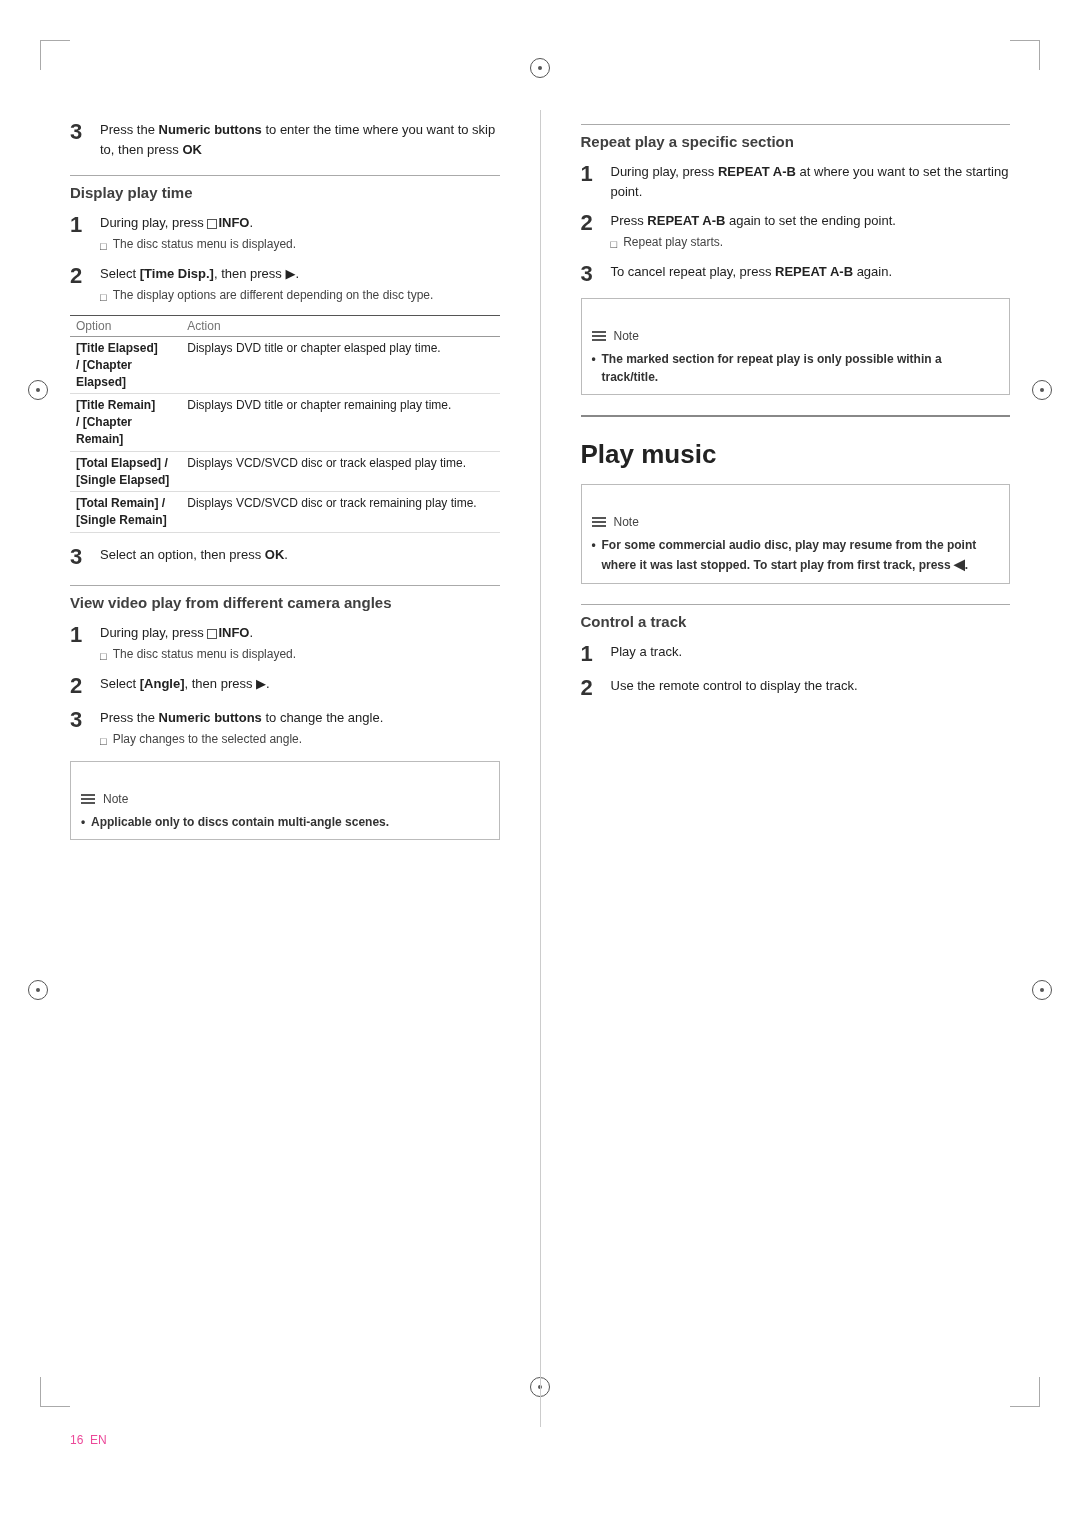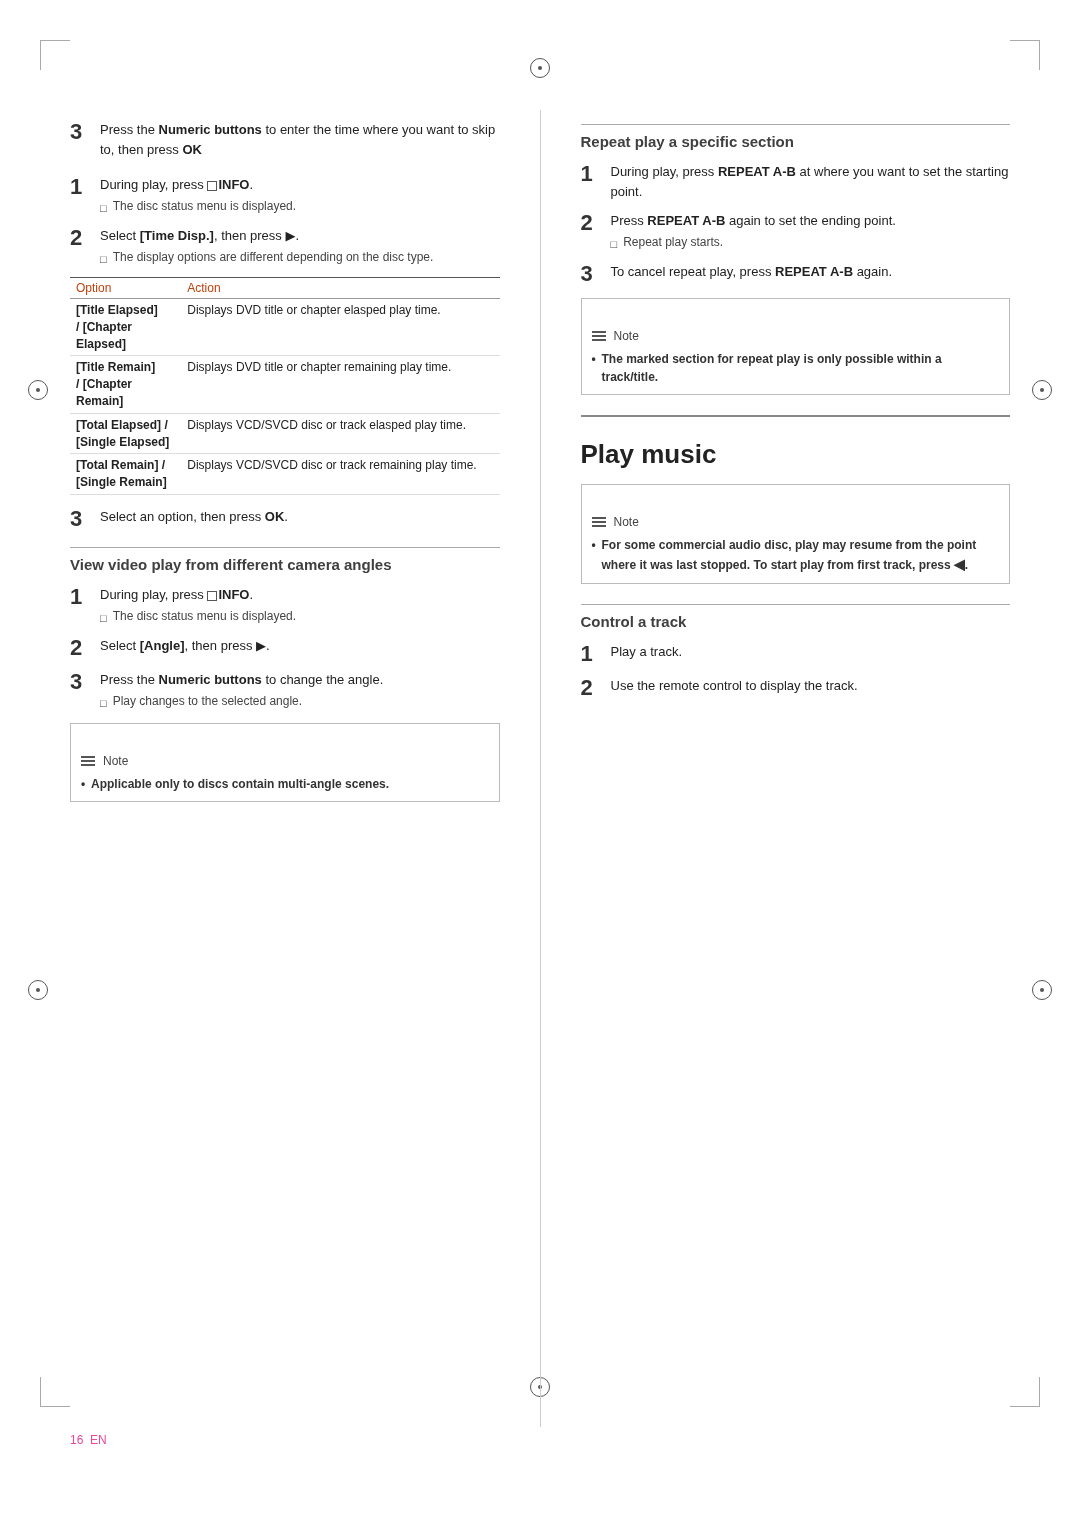--- a/index.html
+++ b/index.html
@@ -151,21 +151,21 @@
       border-collapse: collapse;
       margin: 10px 0 12px 0;
       font-size: 12px;
     }
     .options-table th {
       border-top: 1.5px solid #555;
       border-bottom: 1px solid #999;
       text-align: left;
       padding: 3px 6px;
       font-weight: normal;
-      color: #c2410c;
+      color: #737373;
       font-size: 12px;
     }
     .options-table td {
       padding: 3px 6px;
       vertical-align: top;
       border-bottom: 1px solid #ddd;
       line-height: 1.4;
     }
     .options-table td:first-child {
       font-weight: bold;
@@ -270,20 +270,21 @@
 
     <div class="left-col">
 
       <div class="step-block" style="margin-bottom:16px;">
         <div class="step-num">3</div>
         <div class="step-content">
           Press the <strong>Numeric buttons</strong> to enter the time where you want to skip to, then press <strong>OK</strong>
         </div>
       </div>
 
+      <div class="section-heading">Display play time</div>
 
       <div class="step-block">
         <div class="step-num">1</div>
         <div class="step-content">
           During play, press <span class="small-square"></span><strong>INFO</strong>.
           <div class="sub-item">
             <span class="sub-bullet">□</span>
             <span class="sub-text">The disc status menu is displayed.</span>
           </div>
         </div>

